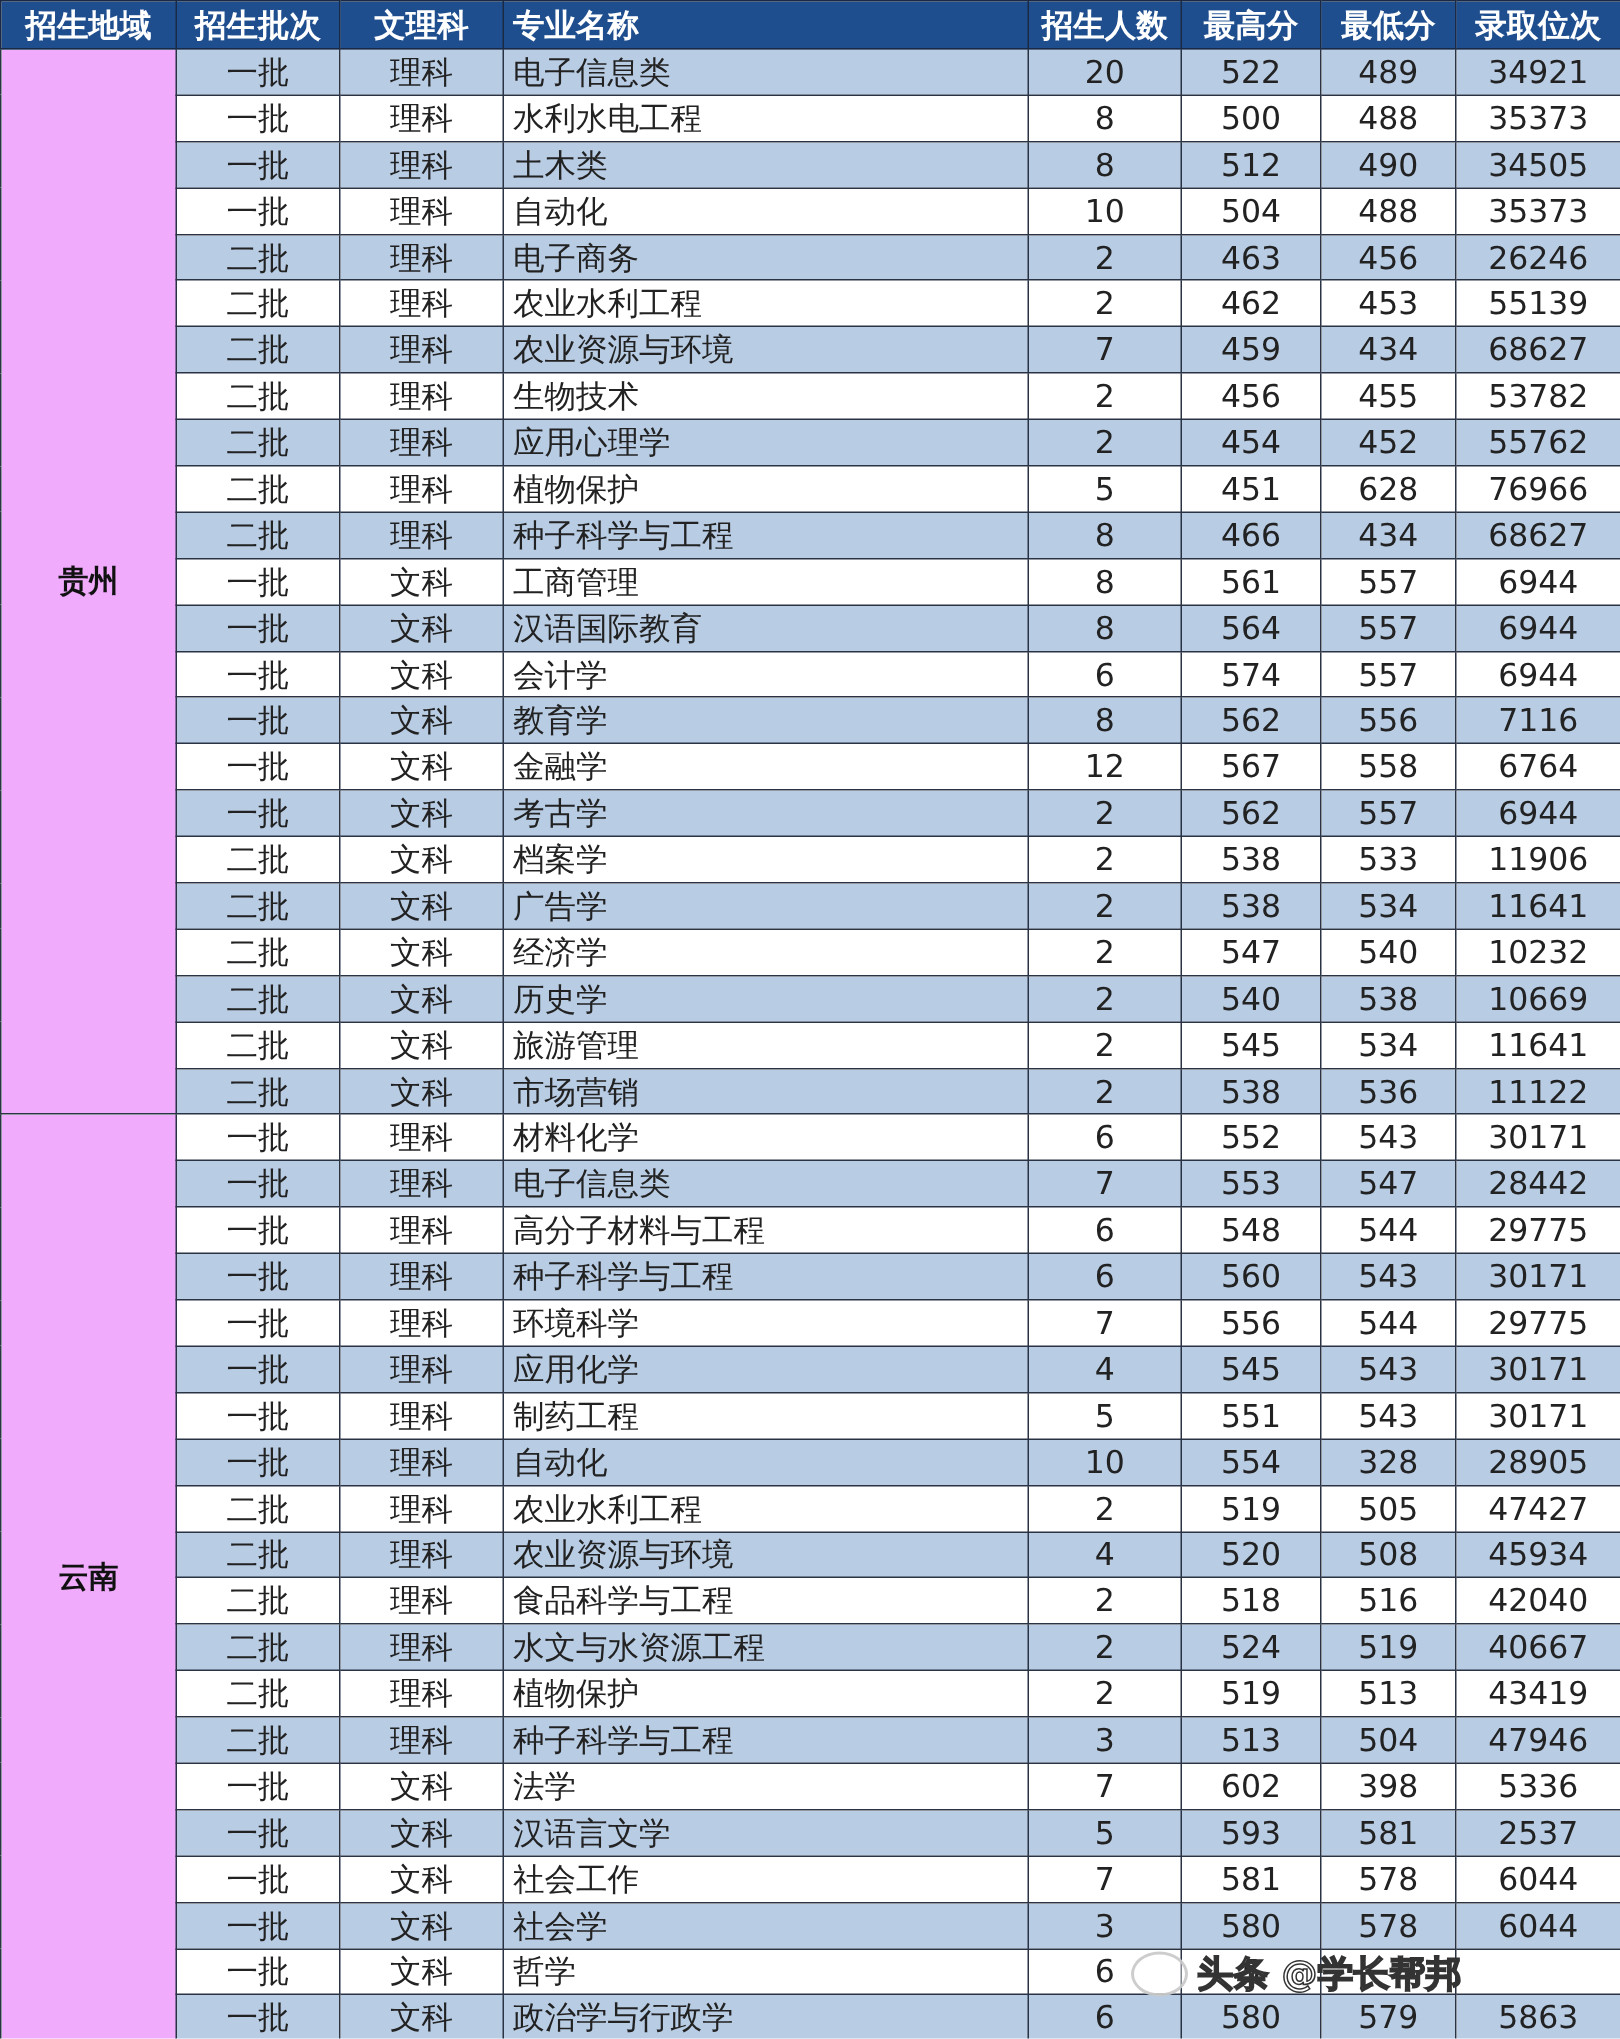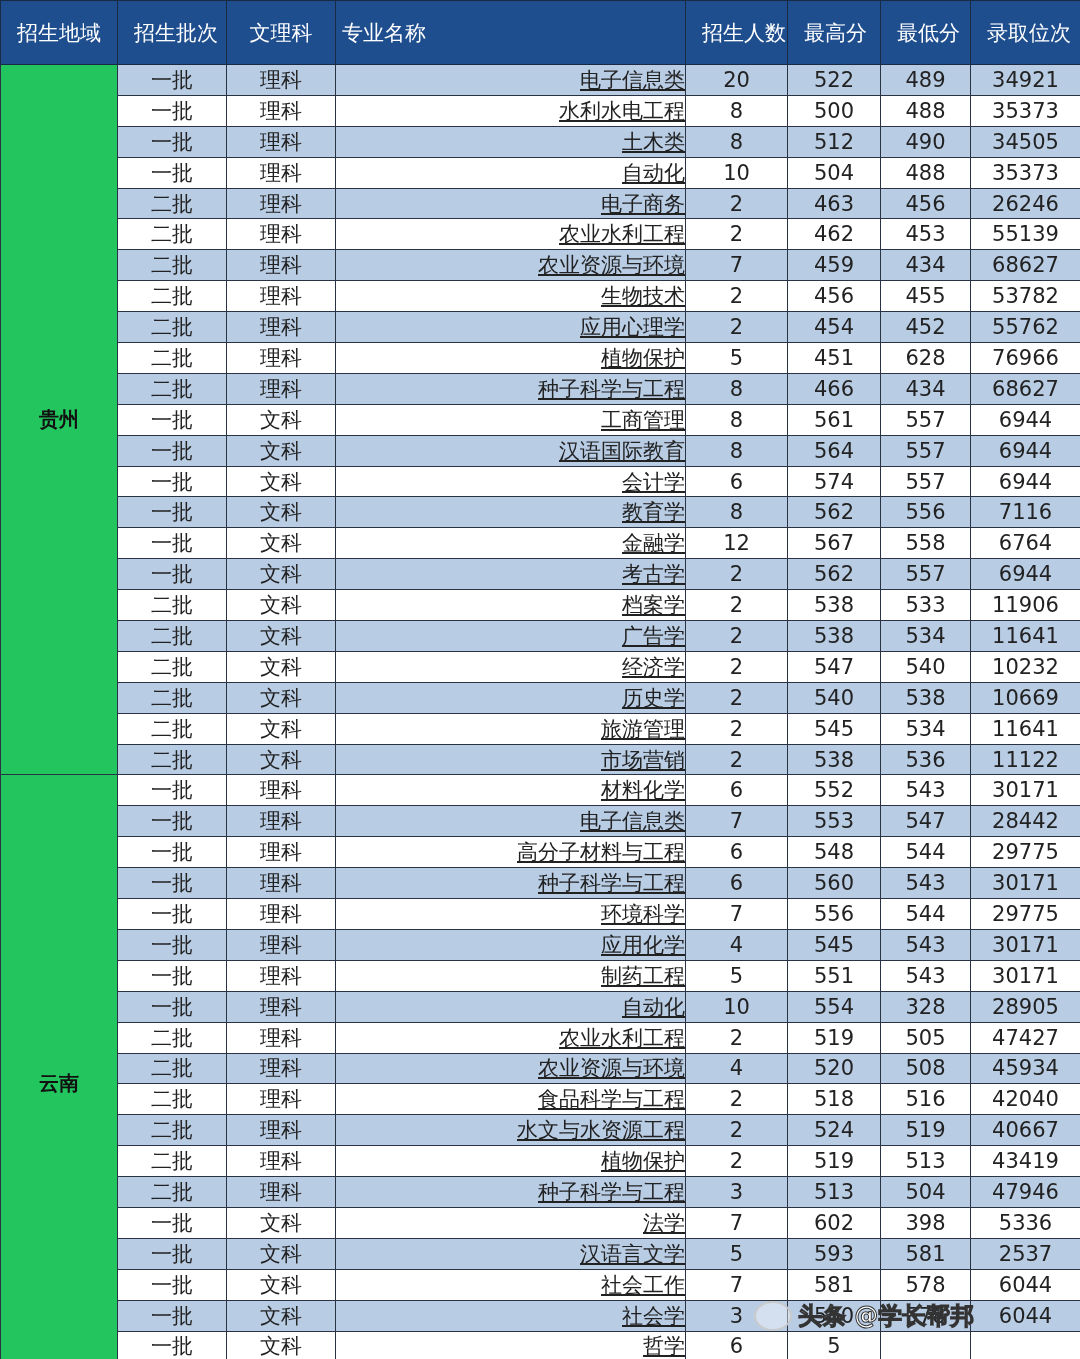--- a/index.html
+++ b/index.html
@@ -1,23 +1,23 @@
 <!DOCTYPE html>
 <html><head>
 <meta charset="utf-8">
 <style>
   html,body{margin:0;padding:0;background:#fff;}
   body{width:1080px;height:1359px;overflow:hidden;position:relative;font-family:"DejaVu Sans","Liberation Sans",sans-serif;}
   table{border-collapse:collapse;table-layout:fixed;width:1080px;position:absolute;left:0;top:0;}
-  th{background:#1f4e8f;color:#fff;font-weight:normal;font-size:21px;height:31px;padding:16px;border:1.5px solid #1a2a44;white-space:nowrap;}
+  th{background:#1f4e8f;color:#fff;font-weight:bold;font-size:21px;height:31px;padding:0;border:1.5px solid #1a2a44;white-space:nowrap;}
   th.l{text-align:left;padding-left:6px;}
   td{height:29.9px;padding:0;border:1.5px solid #2a3344;font-size:21px;color:#222;text-align:center;white-space:nowrap;overflow:hidden;}
-  td.major{text-align:right;padding-left:6px;text-decoration:underline;}
+  td.major{text-align:left;padding-left:6px;}
   tr.alt td.c{background:#b8cce4;}
-  td.region{background:#22c55e;font-weight:bold;font-size:20px;color:#111;vertical-align:middle;}
+  td.region{background:#f0abfc;font-weight:bold;font-size:20px;color:#111;vertical-align:middle;}
   .wm{position:absolute;left:754px;top:1296px;width:290px;height:40px;display:flex;align-items:center;gap:6px;pointer-events:none;}
   .wm .bubble{width:34px;height:26px;border:2px solid rgba(200,200,200,.9);border-radius:50%;position:relative;background:rgba(255,255,255,.4);}
   .wm .txt{font-size:24px;color:#fff;font-weight:bold;-webkit-text-stroke:1px #333;letter-spacing:0px;}
 </style>
 </head>
 <body>
 
 <table>
   <colgroup>
     <col style="width:117px">

